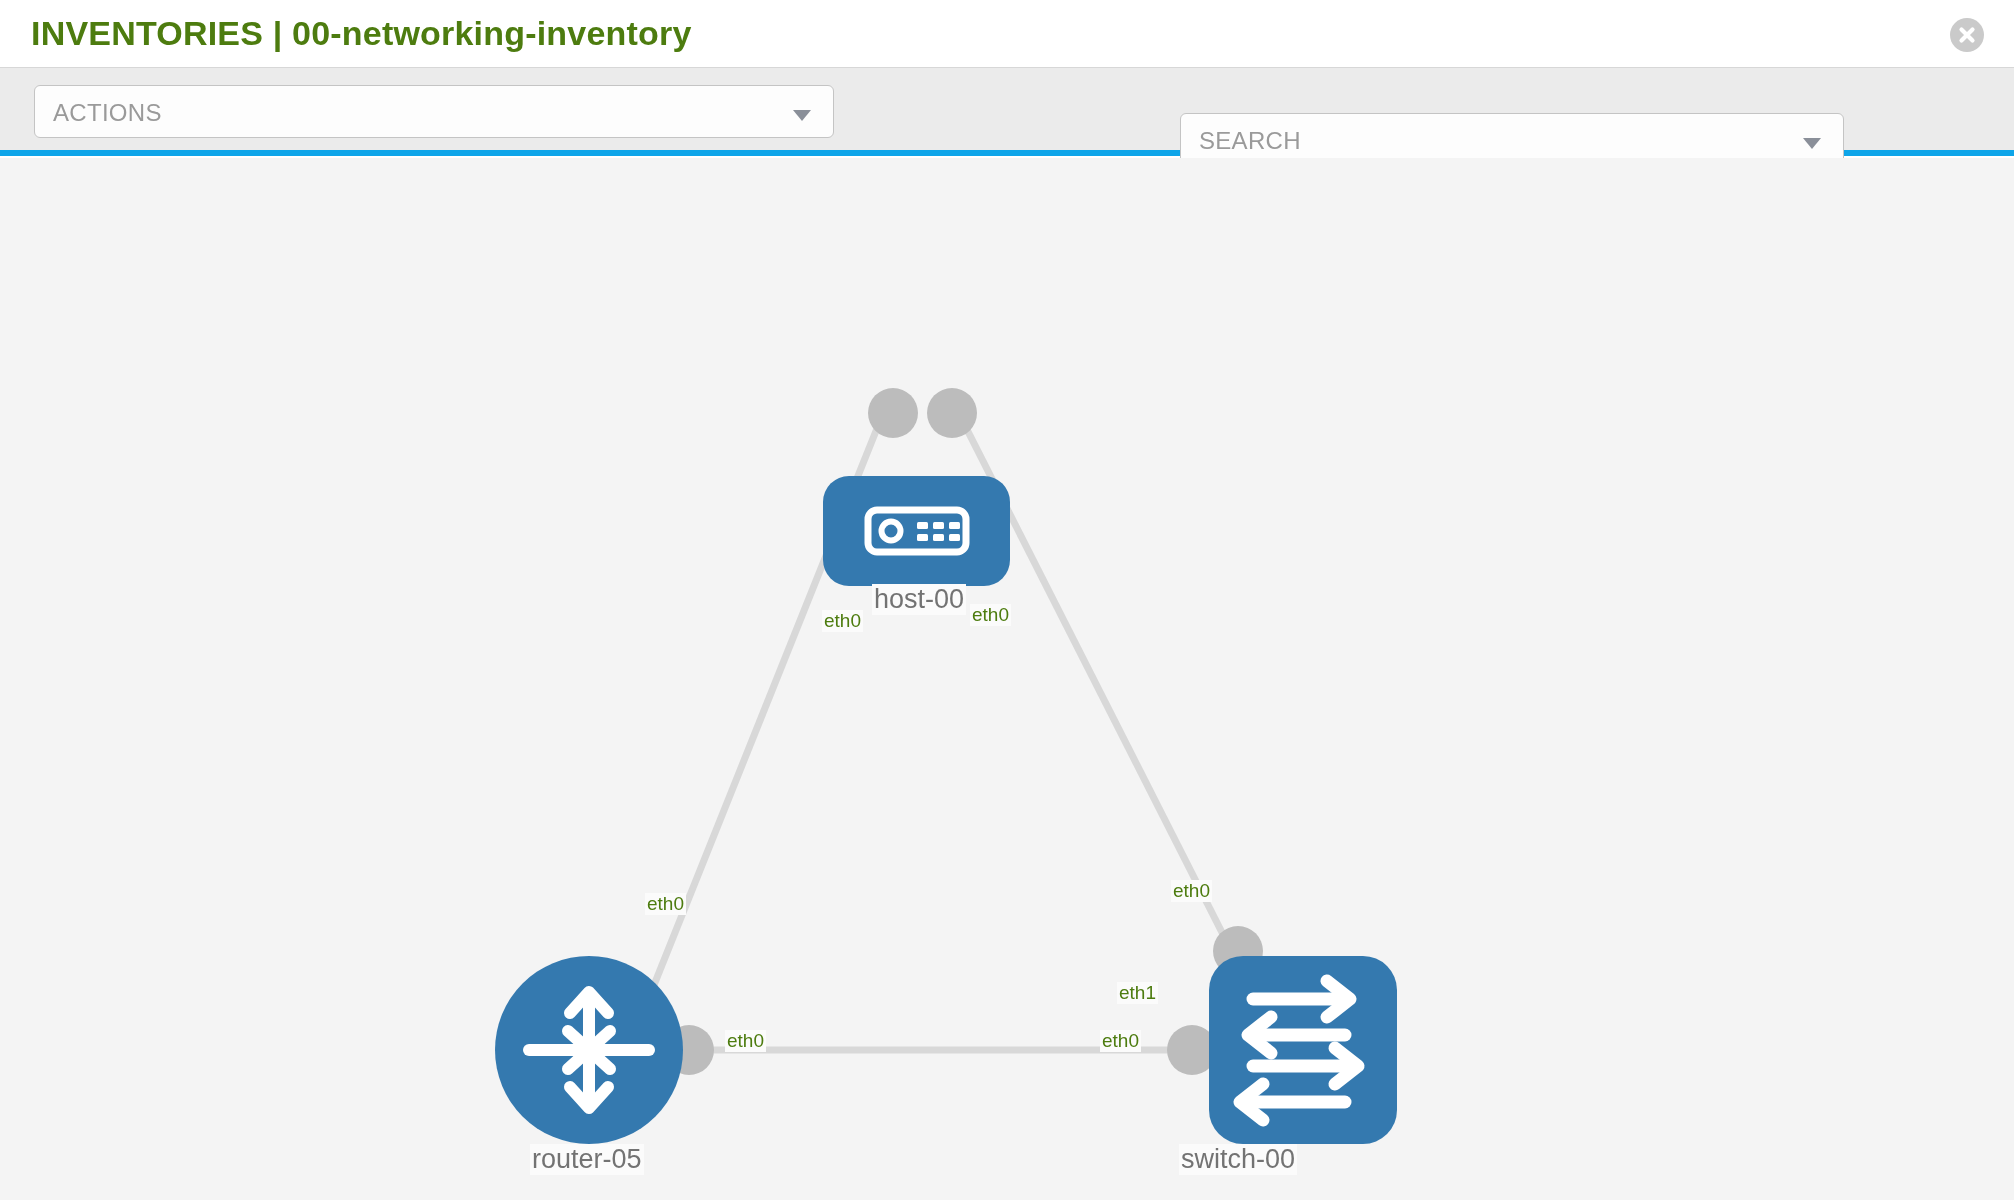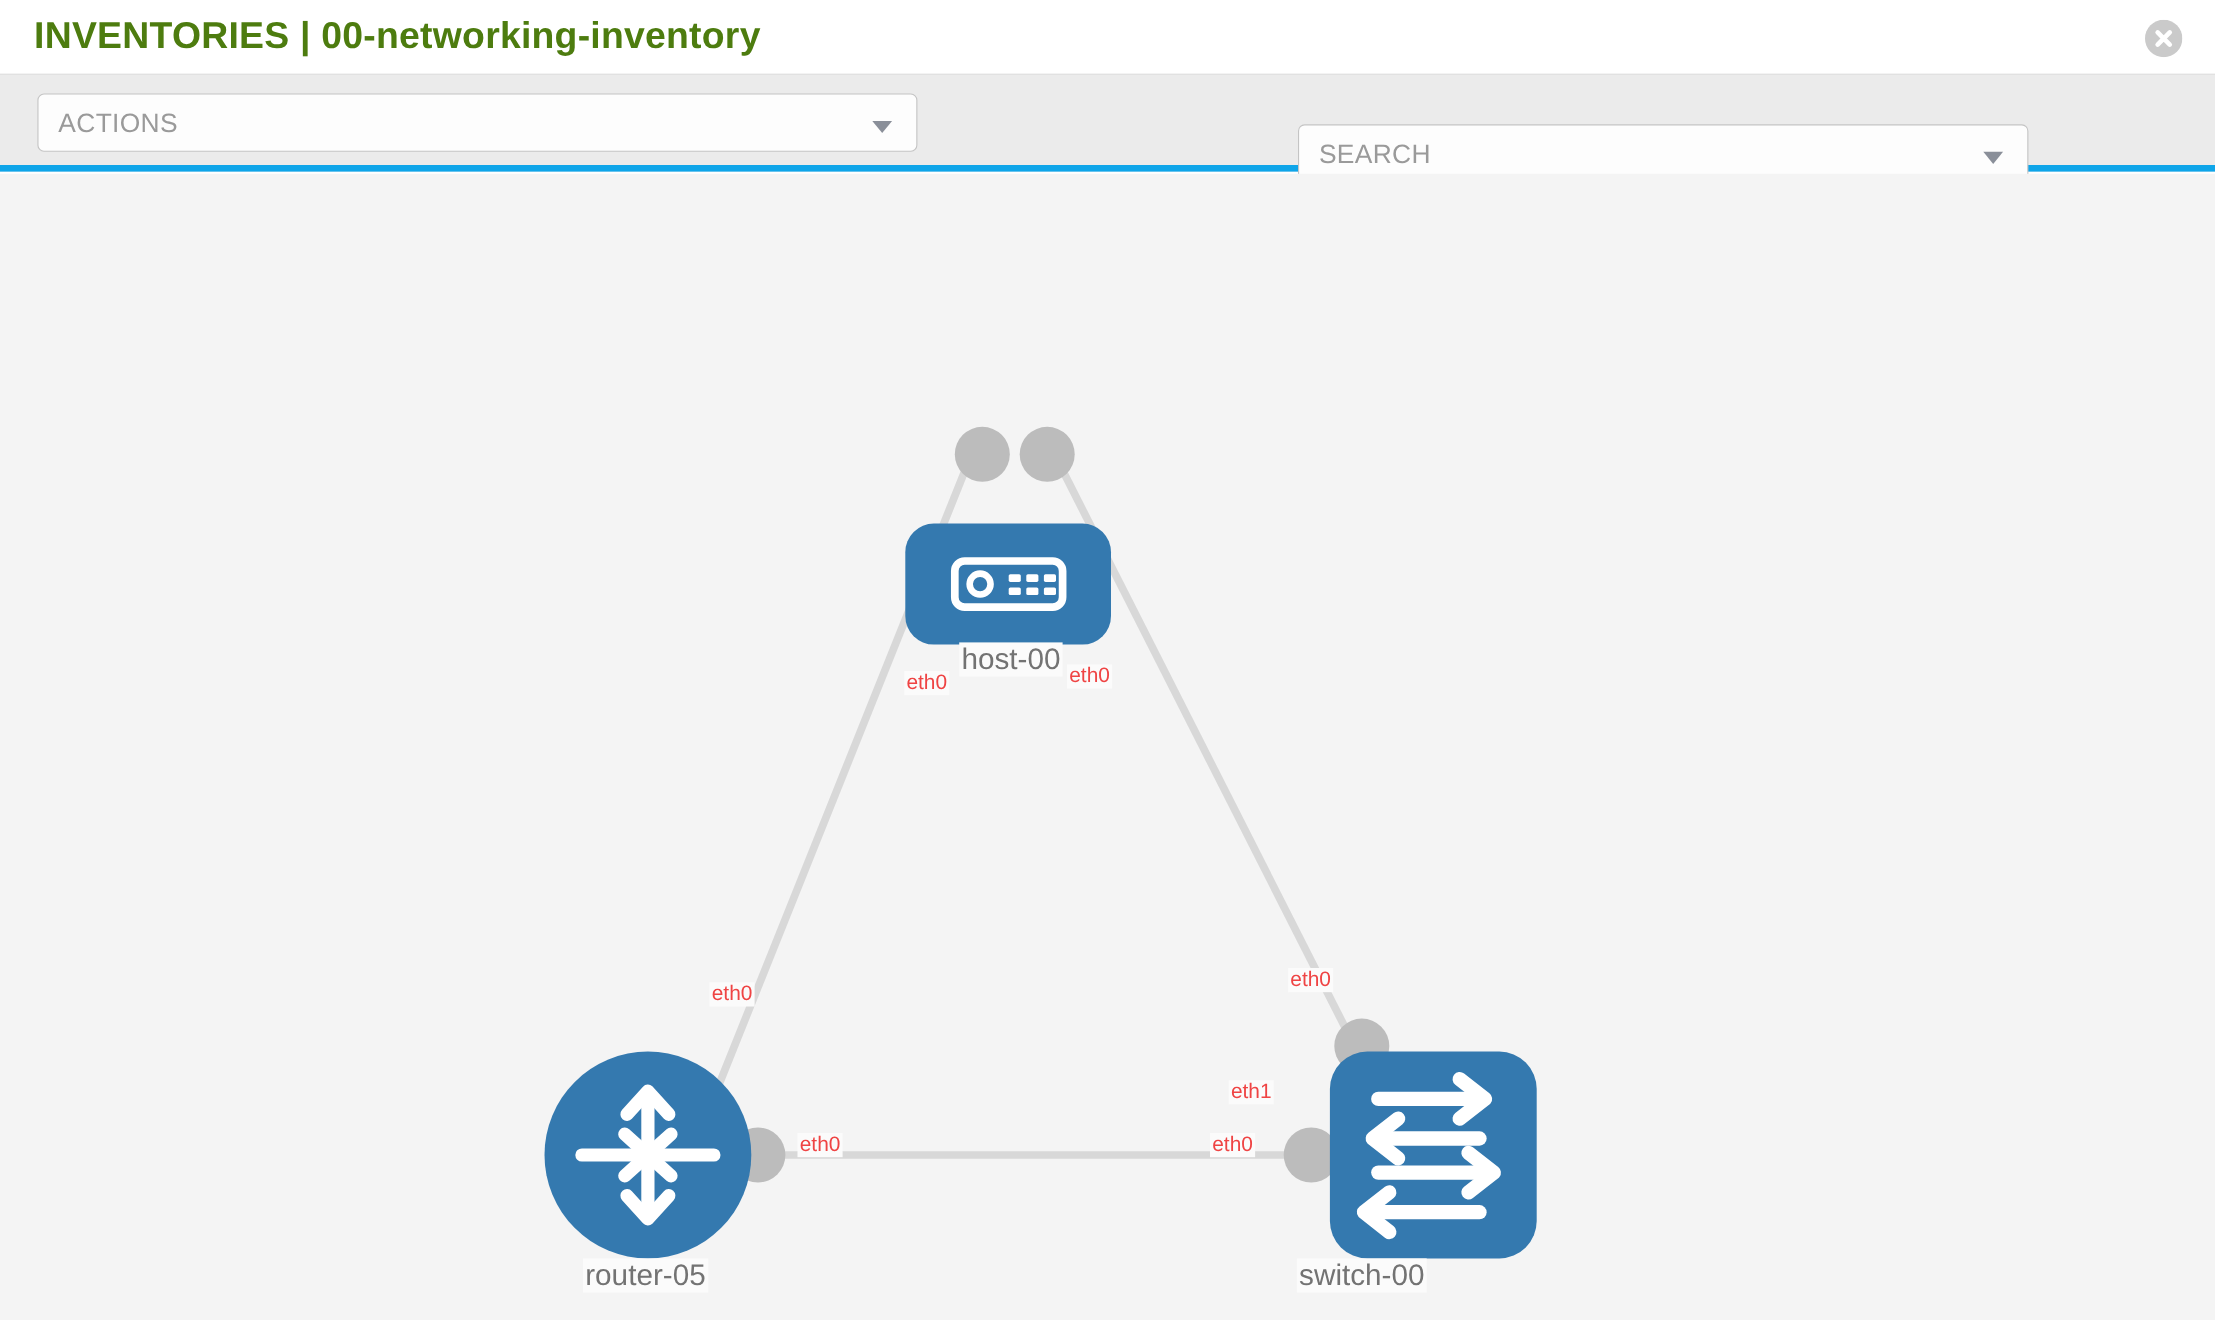--- a/index.html
+++ b/index.html
@@ -124,21 +124,21 @@
     position: absolute;
     font-size: 27px;
     color: #737373;
     background: #fbfbfb;
     white-space: nowrap;
     padding: 0 2px;
   }
   .iface-label {
     position: absolute;
     font-size: 19px;
-    color: #ef4444;
+    color: #4d7c0f;
     background: #fbfbfb;
     white-space: nowrap;
     padding: 0 2px;
   }
 </style>
 </head>
 <body>
 
 <div id="app">
 

